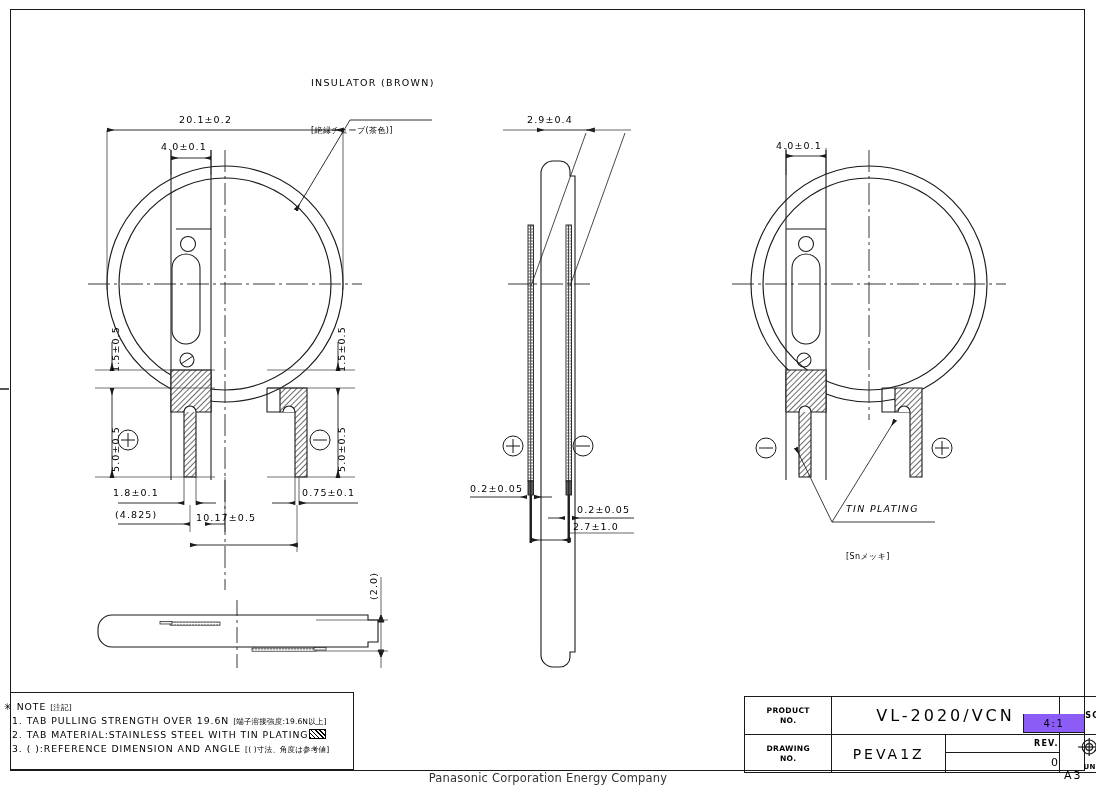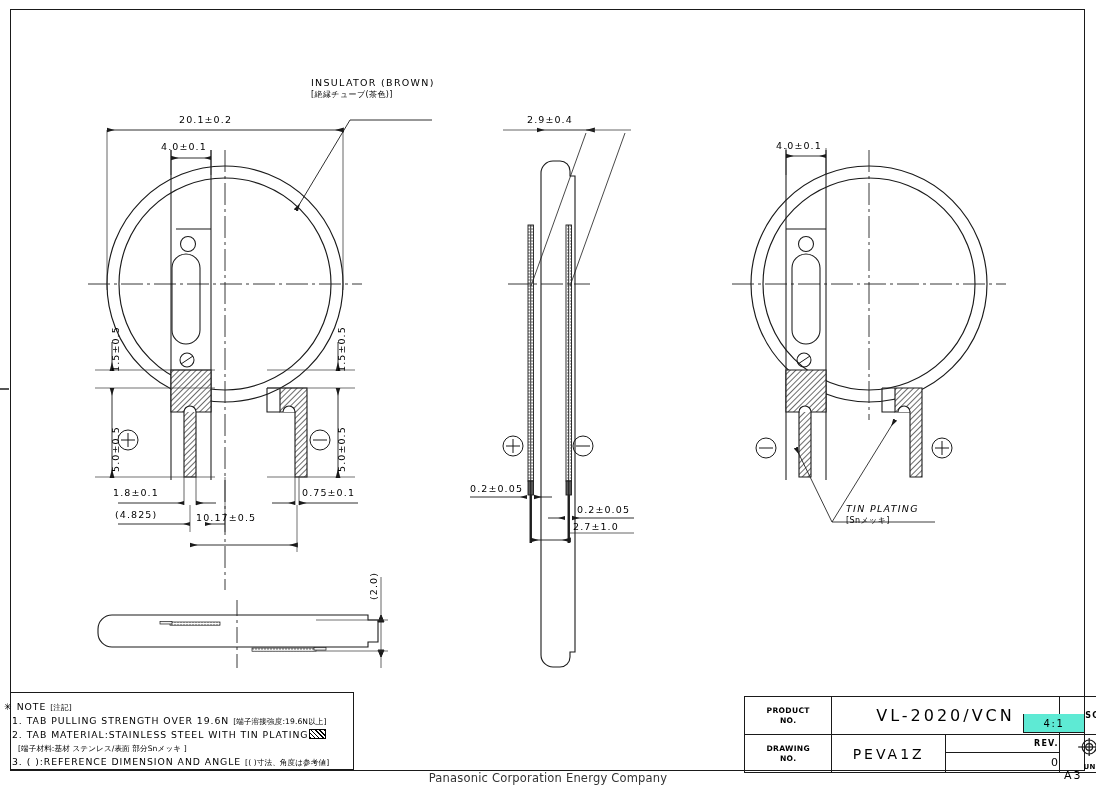--- a/index.html
+++ b/index.html
@@ -17,21 +17,21 @@
   svg.draw{position:absolute;left:0;top:0;width:1096px;height:793px;}
   
   .dimtxt{
     position:absolute;font-family:"DejaVu Sans","Liberation Sans",sans-serif;
     font-size:9.5px;letter-spacing:1.1px;white-space:nowrap;color:#000;
   }
   .dimtxt.vert{transform-origin:0 0;transform:rotate(-90deg);}
   .calltxt{
     position:absolute;font-size:9.5px;letter-spacing:1.3px;white-space:nowrap;
   }
-  .jp{font-size:8px;letter-spacing:0.4px;}
+  .jp{font-size:8px;letter-spacing:0.4px;margin-top:36px;}
   .notebox{
     position:absolute;left:10px;top:692px;width:344px;height:78px;
     border:1.4px solid #1a1a1a;box-sizing:border-box;background:#fff;
   }
   .notes{
     position:absolute;left:4px;top:700px;width:336px;
     font-size:9.3px;letter-spacing:0.95px;line-height:13.2px;
   }
   .notes .ln{white-space:nowrap;}
   .notes .jpln{font-size:7.6px;letter-spacing:0.1px;}
@@ -318,23 +318,20 @@
       <span class="jpln">[注記]</span>
     </div>
     <div class="ln" style="padding-left:8px;">
       <span>1.</span>
       <span>TAB PULLING STRENGTH OVER 19.6N</span>
       <span class="jpln">[端子溶接強度:19.6N以上]</span>
     </div>
     <div class="ln" style="padding-left:8px;">
       <span>2.</span>
       <span>TAB MATERIAL:STAINLESS STEEL WITH TIN PLATING</span><span class="hatchchip"></span>
-    </div>
-    <div class="ln jpln" style="padding-left:14px;">
-      <span>[端子材料:基材 ステンレス/表面 部分Snメッキ    ]</span>
     </div>
     <div class="ln" style="padding-left:8px;">
       <span>3.</span>
       <span>( ):REFERENCE DIMENSION AND ANGLE</span>
       <span class="jpln">[( )寸法、角度は参考値]</span>
     </div>
   </div>
 
   <div class="tb">
     <table>
@@ -368,19 +365,19 @@
               <path d="M33,4 L45,1.5 L45,18.5 L33,16 Z"></path>
               <line x1="45" y1="10" x2="56" y2="10"></line>
             </g>
           </svg>
           <div class="unitlabel">UNIT:mm</div>
         </td>
       </tr>
     </tbody>
       </table>
 
-    <div style="position:absolute;left:279px;top:18px;width:62px;height:19px;border:1.3px solid #1a1a1a;border-top:none;box-sizing:border-box;display:flex;align-items:center;justify-content:center;font-size:10px;letter-spacing:1.6px;background:#5eead4;">4:1</div>
+    <div style="position:absolute;left:279px;top:18px;width:62px;height:19px;border:1.3px solid #1a1a1a;border-top:none;box-sizing:border-box;display:flex;align-items:center;justify-content:center;font-size:10px;letter-spacing:1.6px;background:#8b5cf6;">4:1</div>
   </div>
 
   <div class="sizecode">A3</div>
   <div class="footer">Panasonic Corporation  Energy Company</div>
 
 </div>
 
 </body></html>

